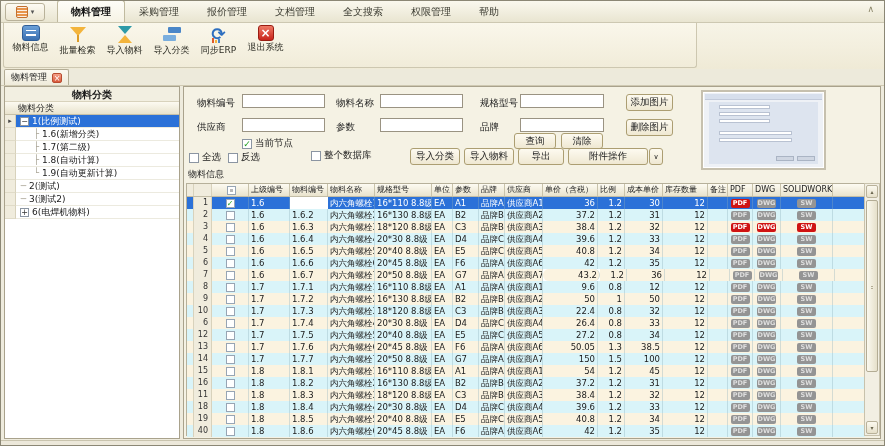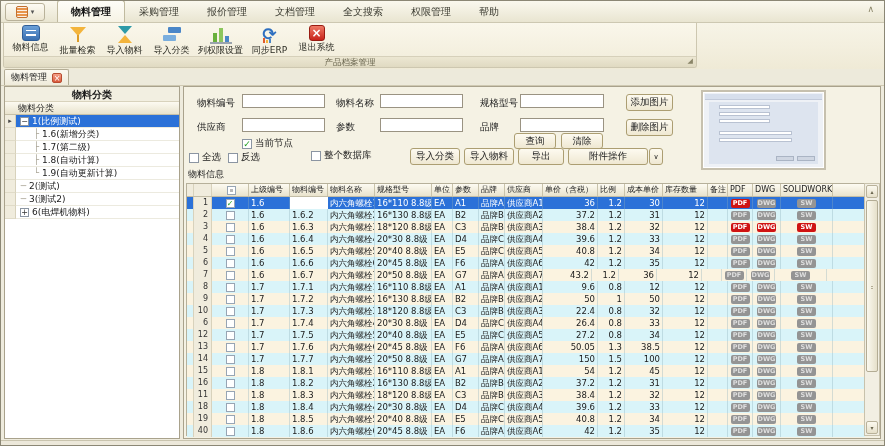--- a/index.html
+++ b/index.html
@@ -133,36 +133,28 @@
           </div>
           <div class="rbtn">
             <div class="ric ric-hourglass"></div>
             <span class="lbl">导入物料</span>
           </div>
           <div class="rbtn">
             <div class="ric ric-layers"></div>
             <span class="lbl">导入分类</span>
           </div>
           <div class="rbtn">
-            <div class="ric ric-chart"></div>
-            <span class="lbl">列权限设置</span>
-          </div>
-          <div class="rbtn">
             <div class="ric ric-sync">⟳</div>
             <span class="lbl">同步ERP</span>
           </div>
           <div class="rbtn">
             <div class="ric ric-exit">×</div>
             <span class="lbl">退出系统</span>
           </div>
         </div>
-      <div class="grouplabel">
-        <span>产品档案管理</span>
-        <span class="launcher">◢</span>
-      </div>
     </div>
   </div>
 
   <div class="doctabs">
     <div class="doctab">
       <span>物料管理</span>
       <span class="closebox">×</span>
     </div>
   </div>
 
@@ -503,21 +495,21 @@
             <div class="gchk"></div>
           </div>
           <div class="cell" style="width: 41px;">1.6</div>
           <div class="cell" style="width: 38px;">1.6.7</div>
           <div class="cell" style="width: 47px;">内六角螺栓7</div>
           <div class="cell" style="width: 57px;">20*50  8.8级</div>
           <div class="cell" style="width: 21px;">EA</div>
           <div class="cell" style="width: 26px;">G7</div>
           <div class="cell" style="width: 26px;">品牌A</div>
           <div class="cell" style="width: 38px;">供应商A7</div>
-          <div class="cell num" style="width: 49px;">43.2</div>
+          <div class="cell num" style="width: 57px; border-radius: 6px;">43.2</div>
           <div class="cell num" style="width: 27px;">1.2</div>
           <div class="cell num" style="width: 38px;">36</div>
           <div class="cell num" style="width: 45px;">12</div>
           <div class="cell" style="width: 20px;"></div>
           <div class="cell" style="width: 25px;">
             <span class="badge off">PDF</span>
           </div>
           <div class="cell" style="width: 28px;">
             <span class="badge off">DWG</span>
           </div>

